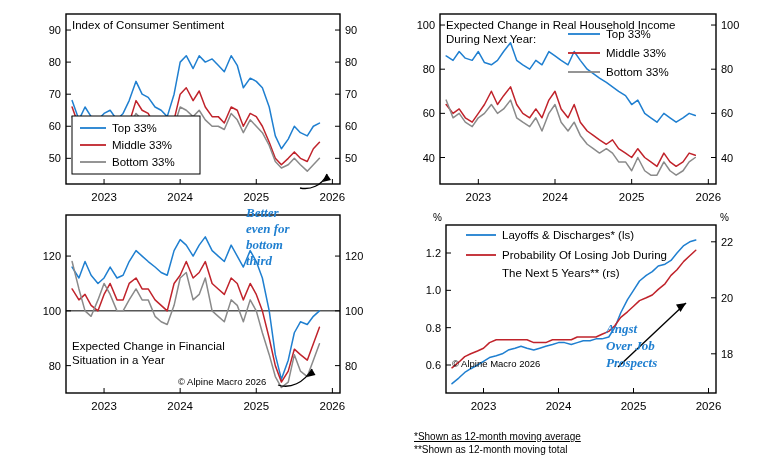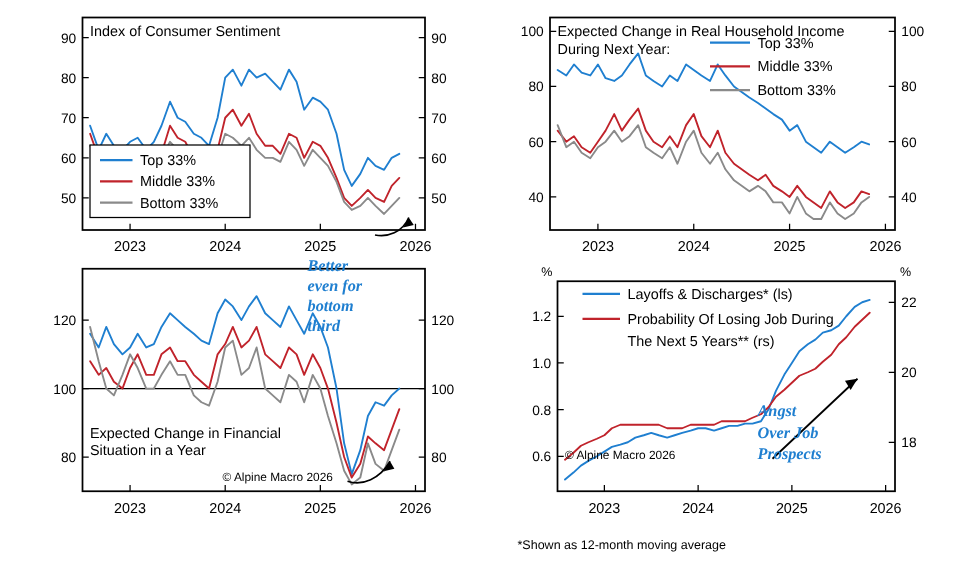--- a/index.html
+++ b/index.html
@@ -185,15 +185,16 @@
         <text x="42" y="160" class="copy" text-anchor="start">© Alpine Macro 2026</text>
         <path d="M208 160 L276 96" fill="none" stroke="#000" stroke-width="1.4"></path>
         <path d="M276 96 l-10 1.5 l4.5 7.5 z" fill="#000"></path>
         <text x="196" y="126" class="annot" text-anchor="start">Angst</text>
         <text x="196" y="143" class="annot" text-anchor="start">Over Job</text>
         <text x="196" y="160" class="annot" text-anchor="start">Prospects</text>
       </svg>
   </div>
 
   <div class="panel" style="left:414px;top:430px;width:330px;">
-    <div class="note" style="font-size:10px;line-height:13px;">*Shown as 12-month moving average</div>
+    <div class="note" style="font-size:10px;line-height:13px;text-decoration:underline;">*Shown as 12-month moving average</div>
+    <div class="note" style="font-size:10px;line-height:13px;">**Shown as 12-month moving total</div>
   </div>
 </div>
 
 </body></html>

